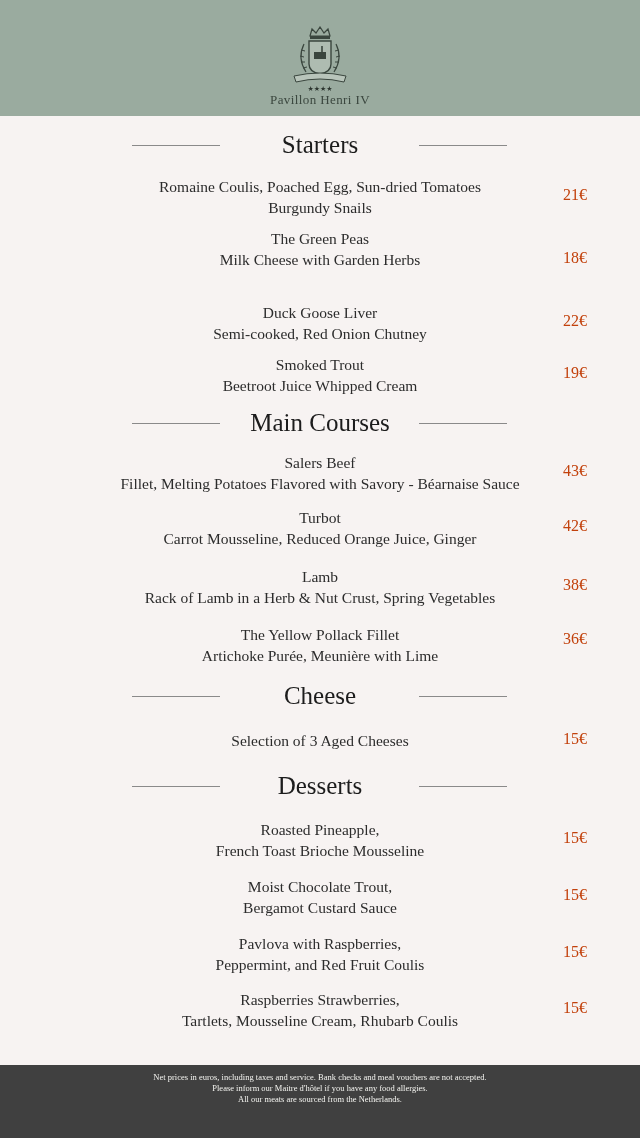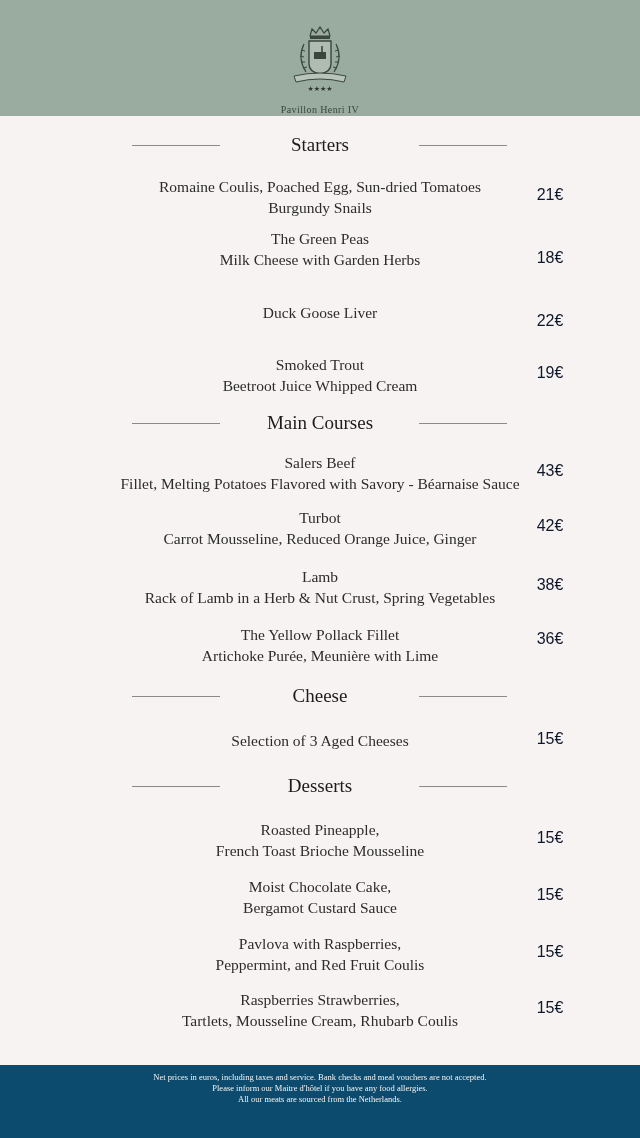--- a/index.html
+++ b/index.html
@@ -13,48 +13,48 @@
   .header {
     position: absolute; left: 0; top: 0; width: 640px; height: 116px;
     background: #9aab9f;
   }
   .logo {
     position: absolute; left: 50%; transform: translateX(-50%); top: 26px;
     width: 110px; height: 86px; text-align: center;
   }
   .logo svg { display: block; margin: 0 auto; }
   .logo-name {
-    font-family: "Liberation Serif", serif; font-size: 10px; color: #3a463e;
-    letter-spacing: 0.4px; margin-top: 12px; white-space: nowrap;
+    font-family: "Liberation Serif", serif; font-size: 13px; color: #3a463e;
+    letter-spacing: 0.4px; margin-top: 0px; white-space: nowrap;
   }
   .main { position: absolute; left: 0; top: 116px; width: 640px; }
   .section-head {
     position: absolute; left: 0; width: 640px; height: 34px;
   }
   .section-head .rule {
     position: absolute; top: 50%; height: 1px; width: 88px; background: #8a8a8a;
   }
   .section-head .rule.left { left: 132px; }
   .section-head .rule.right { left: 419px; }
   .section-head .title {
     position: absolute; left: 0; right: 0; text-align: center; top: 0;
-    font-family: "Liberation Serif", serif; font-size: 19px; color: #1c1c1c; line-height: 34px;
+    font-family: "Liberation Serif", serif; font-size: 25px; color: #1c1c1c; line-height: 34px;
   }
   .item { position: absolute; left: 0; width: 640px; }
   .item .desc {
     position: absolute; left: 90px; width: 460px; text-align: center;
     font-family: "Liberation Serif", serif; font-size: 15.5px; line-height: 21px; color: #2c2c2c;
   }
   .item .price {
-    position: absolute; left: 520px; width: 60px; text-align: center;
-    font-family: Liberation Sans, sans-serif; font-size: 16px; color: #0f172a;
+    position: absolute; left: 545px; width: 60px; text-align: center;
+    font-family: Liberation Serif, serif; font-size: 16px; color: #c2410c;
   }
   .footer {
     position: absolute; left: 0; top: 1065px; width: 640px; height: 73px;
-    background: #0c4a6e; text-align: center;
+    background: #404040; text-align: center;
   }
   .footer-lines { padding-top: 7px; }
   .footer-line {
     font-family: "Liberation Serif", serif; font-size: 8.5px; line-height: 11px; color: #f4f4f0;
   }
 </style>
 </head>
 <body>
 
 <div class="header">
@@ -101,20 +101,21 @@
     <div class="desc" style="left:88px;width:464px;">
       <div>The Green Peas</div>
       <div>Milk Cheese with Garden Herbs</div>
     </div>
     <div class="price" style="top:21px">18€</div>
   </div>
 
   <div class="item" style="top:186px">
     <div class="desc">
       <div>Duck Goose Liver</div>
+      <div>Semi-cooked, Red Onion Chutney</div>
     </div>
     <div class="price" style="top:10px">22€</div>
   </div>
 
   <div class="item" style="top:238px">
     <div class="desc">
       <div>Smoked Trout</div>
       <div>Beetroot Juice Whipped Cream</div>
     </div>
     <div class="price" style="top:10px">19€</div>
@@ -180,21 +181,21 @@
   <div class="item" style="top:703px">
     <div class="desc">
       <div>Roasted Pineapple,</div>
       <div>French Toast Brioche Mousseline</div>
     </div>
     <div class="price" style="top:10px">15€</div>
   </div>
 
   <div class="item" style="top:760px">
     <div class="desc">
-      <div>Moist Chocolate Cake,</div>
+      <div>Moist Chocolate Trout,</div>
       <div>Bergamot Custard Sauce</div>
     </div>
     <div class="price" style="top:10px">15€</div>
   </div>
 
   <div class="item" style="top:817px">
     <div class="desc">
       <div>Pavlova with Raspberries,</div>
       <div>Peppermint, and Red Fruit Coulis</div>
     </div>

